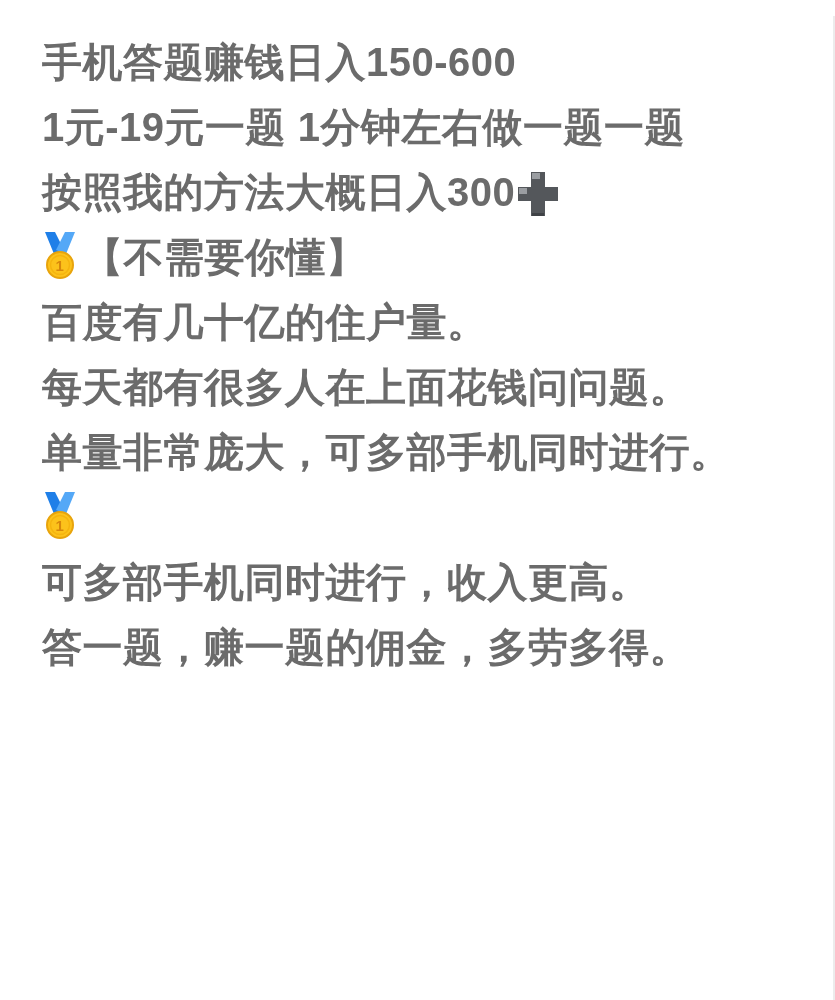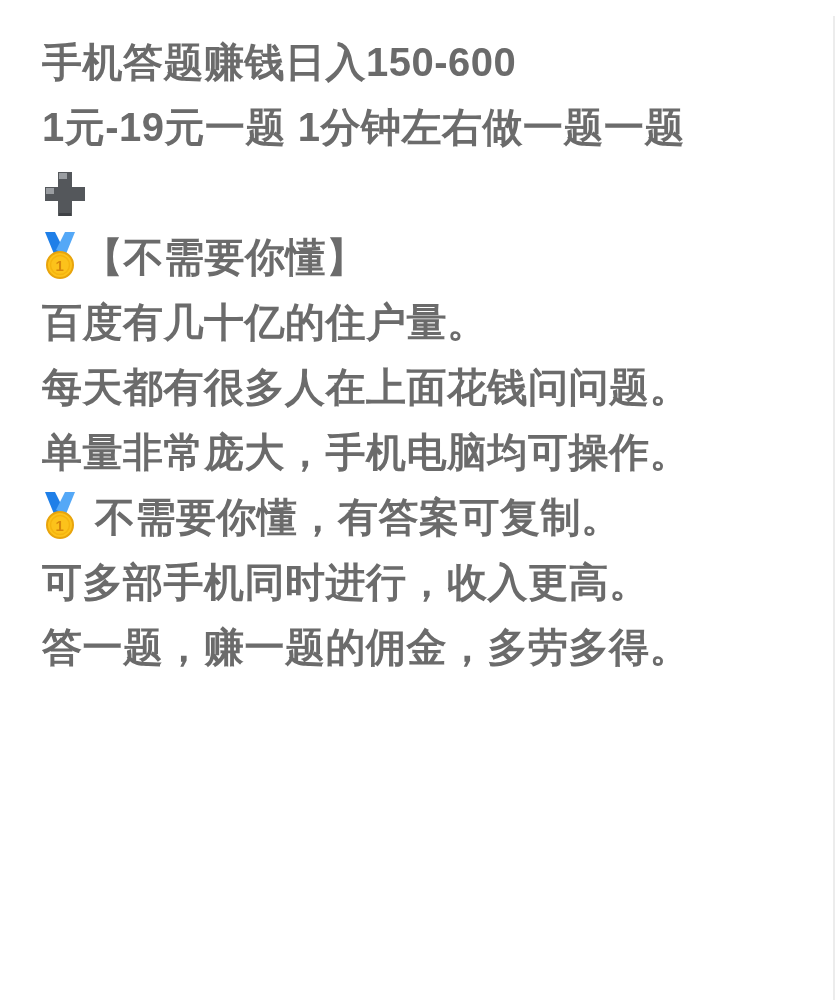--- a/index.html
+++ b/index.html
@@ -71,20 +71,21 @@
       <span>手机答题赚钱日入150-600</span>
     </div>
 
     <div class="line">
       <span>1元-19元一题 1分钟左右做一题一题</span>
     </div>
 
 
 
     <div class="line">
+      <span>按照我的方法大概日入300</span>
       <svg class="plus-icon" viewBox="0 0 40 46" aria-hidden="true">
         <rect x="13" y="1" width="14" height="44" fill="#54575b"></rect>
         <rect x="0" y="16" width="40" height="14" fill="#54575b"></rect>
         <rect x="14" y="2" width="8" height="6" fill="#9a9da1"></rect>
         <rect x="1" y="17" width="8" height="6" fill="#9a9da1"></rect>
         <rect x="14" y="42" width="12" height="3" fill="#3f4246"></rect>
       </svg>
     </div>
 
     <div class="line">
@@ -101,33 +102,32 @@
     <div class="line">
       <span>百度有几十亿的住户量。</span>
     </div>
 
     <div class="line">
       <span>每天都有很多人在上面花钱问问题。</span>
     </div>
 
 
     <div class="line">
-      <span>单量非常庞大，手机电脑均可操作。</span>
+      <span>单量非常庞大，可多部手机同时进行。</span>
     </div>
 
 
     <div class="line">
       <svg class="medal-icon spaced" viewBox="0 0 36 47" aria-hidden="true">
         <polygon points="3,0 13,0 22,18 12,22" fill="#1f7fe8"></polygon>
         <polygon points="33,0 23,0 14,18 24,22" fill="#54a8f7"></polygon>
         <circle cx="18" cy="33" r="13" fill="#fcc21b" stroke="#e8a40c" stroke-width="2"></circle>
         <circle cx="18" cy="33" r="9.5" fill="none" stroke="#f5b40f" stroke-width="1.5"></circle>
         <text x="18" y="39" font-size="15" font-weight="bold" fill="#d8870b" text-anchor="middle">1</text>
       </svg>
-      <span>不需要你懂，有答案可复制。</span>
     </div>
 
 
     <div class="line">
       <span>可多部手机同时进行，收入更高。</span>
     </div>
 
     <div class="line">
       <span>答一题，赚一题的佣金，多劳多得。</span>
     </div>

